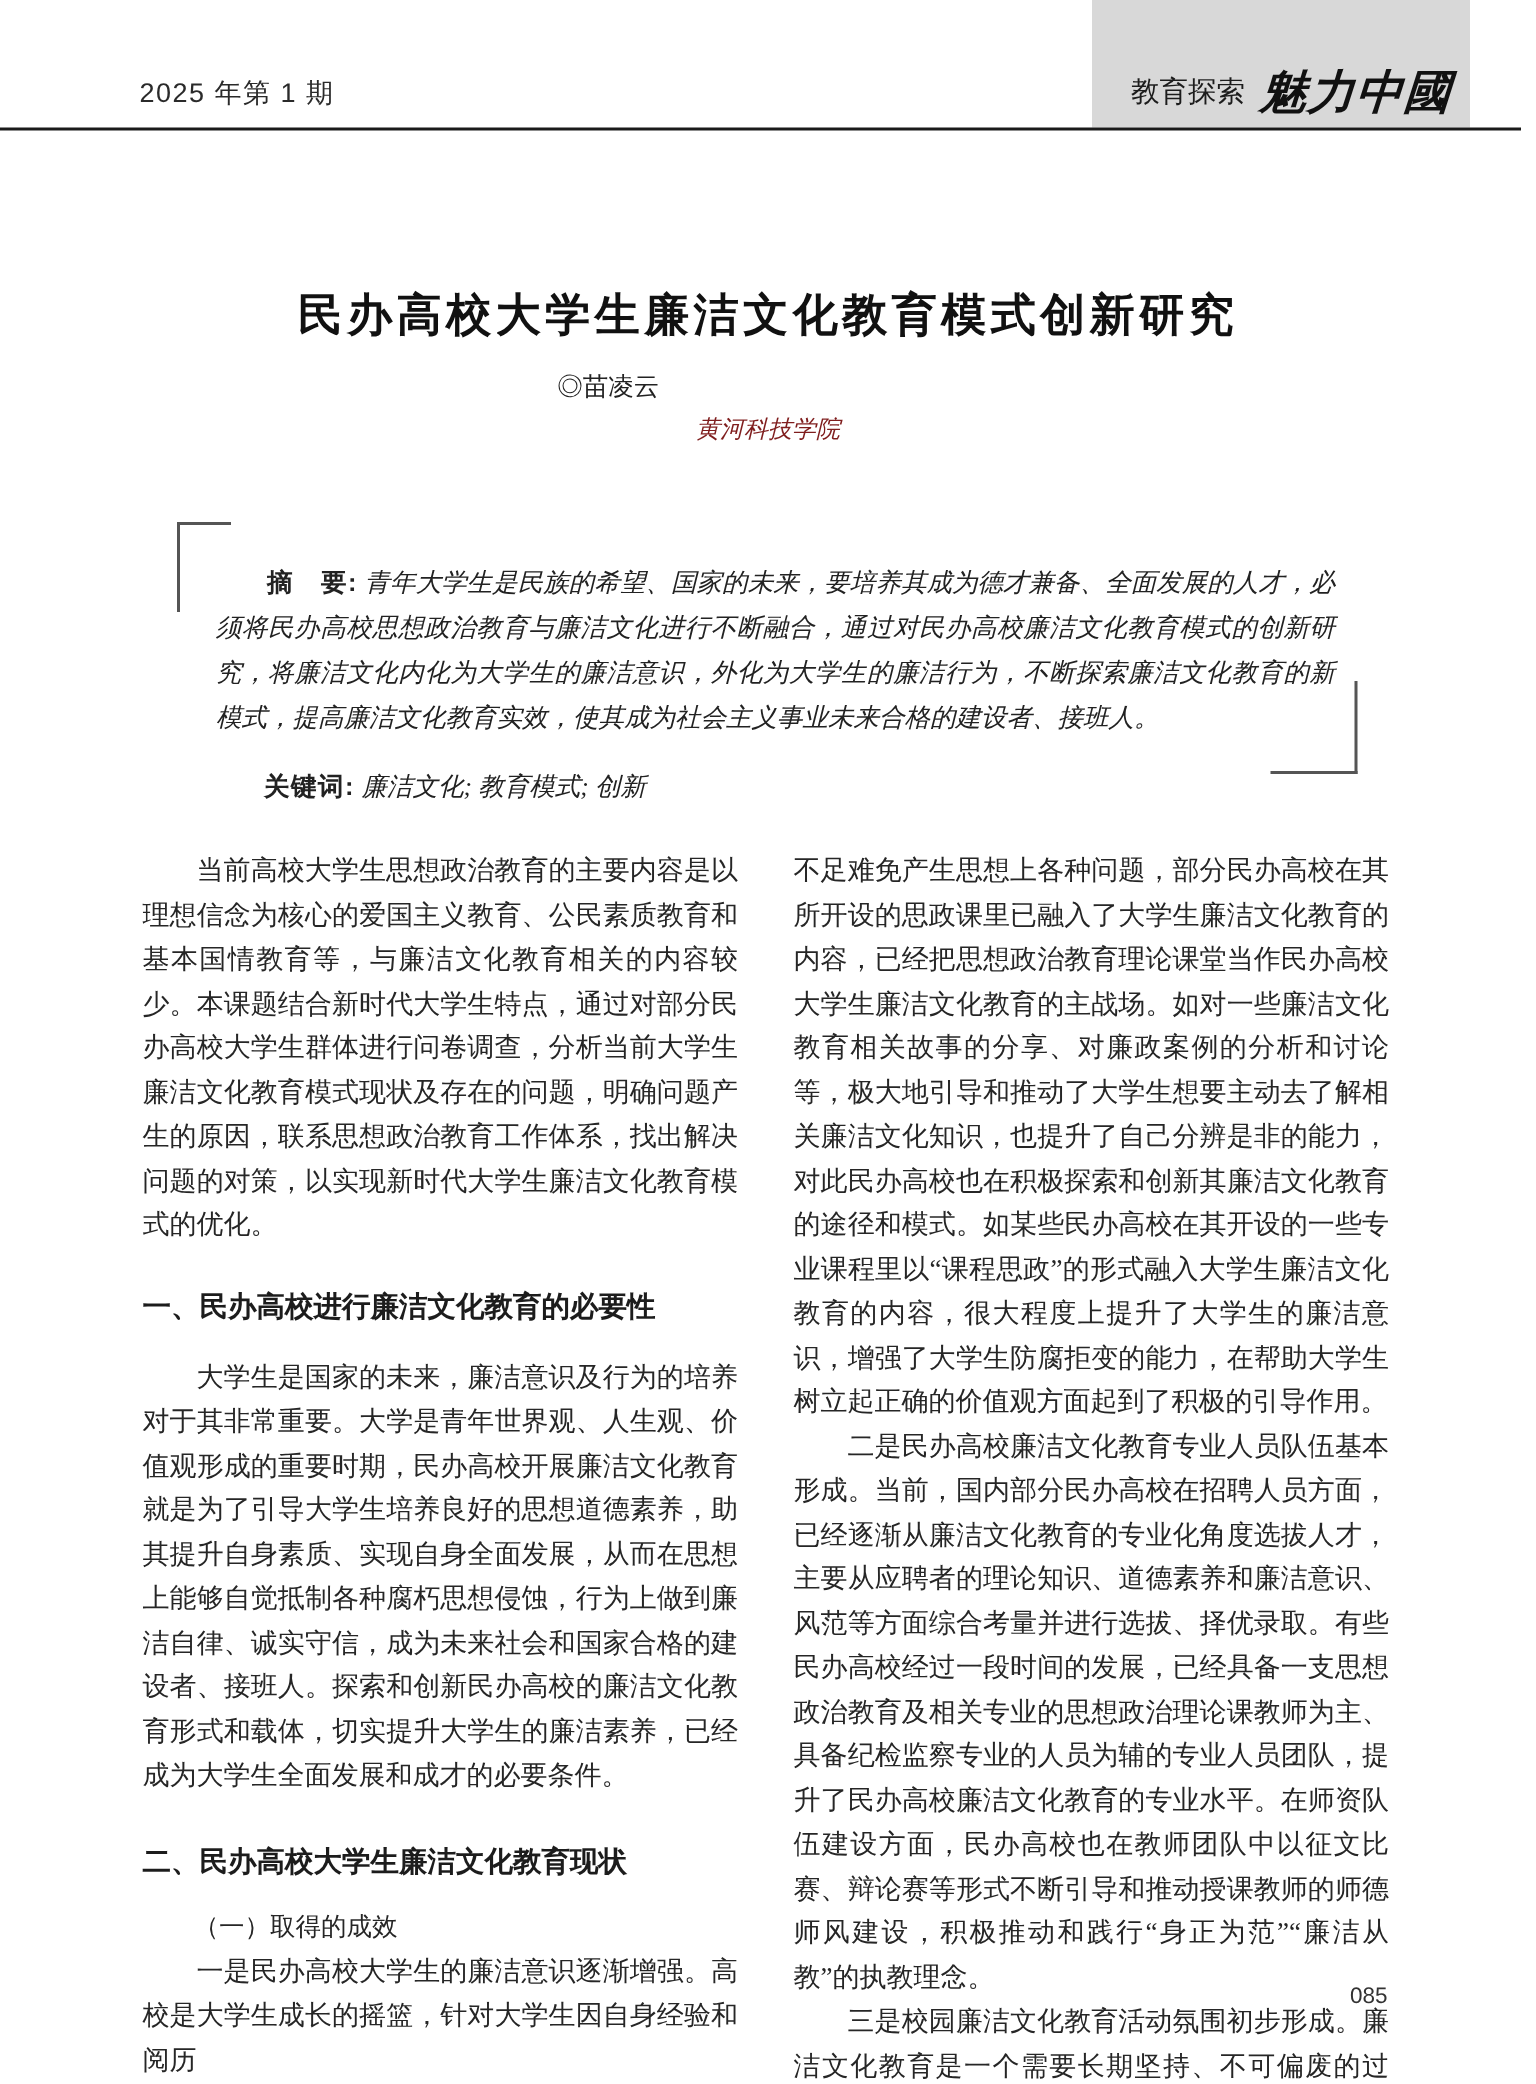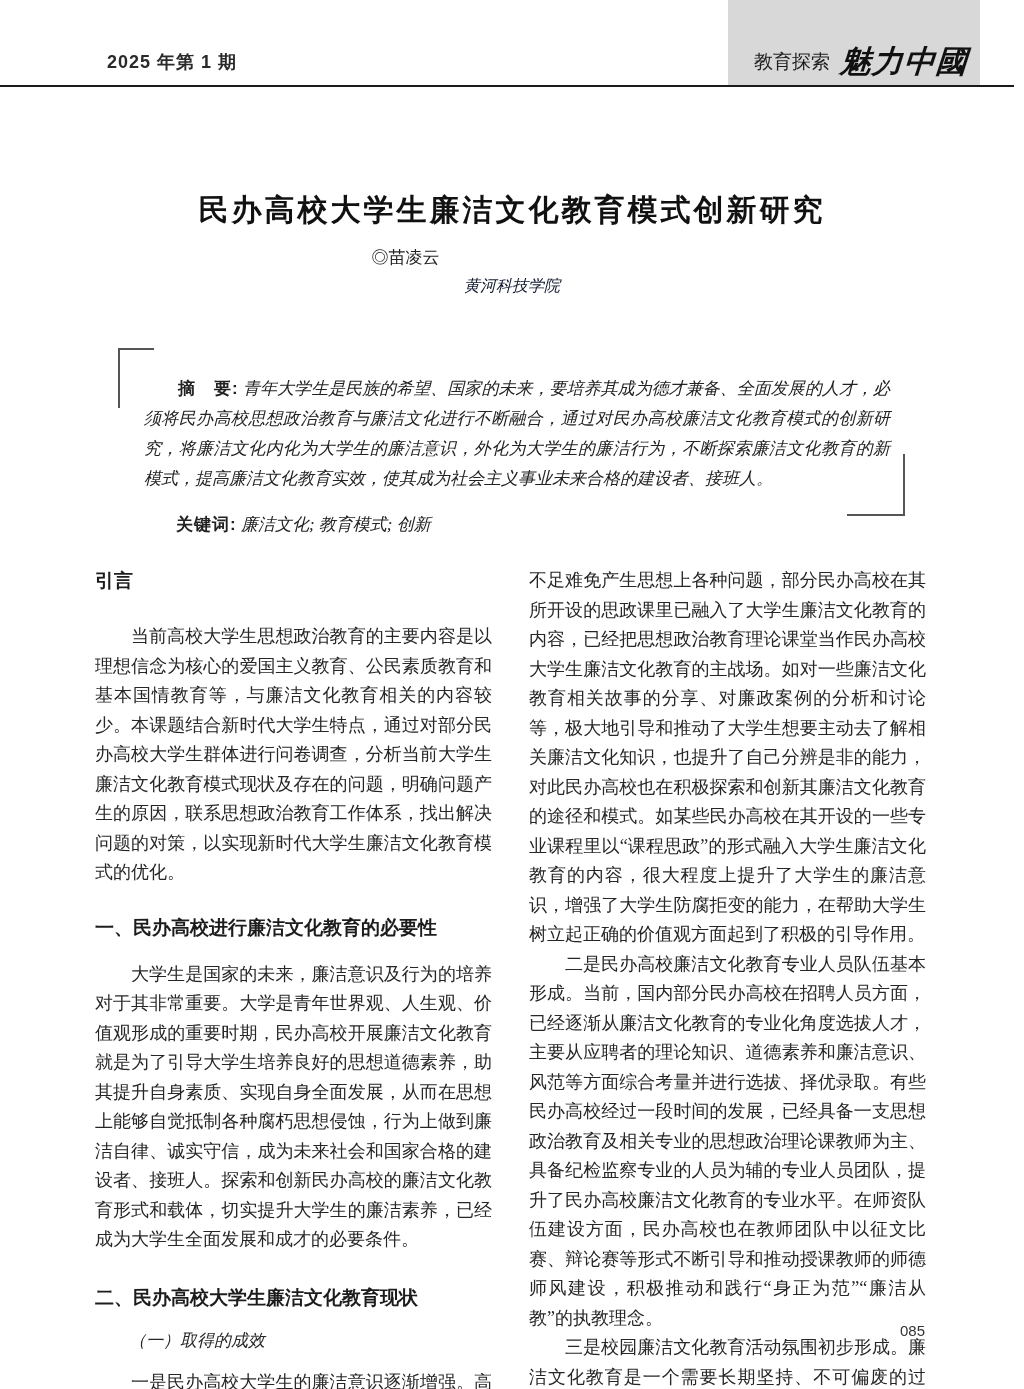--- a/index.html
+++ b/index.html
@@ -3,24 +3,23 @@
 <meta charset="utf-8">
 <style>
   html,body { margin:0; padding:0; }
   body {
     width:1024px; height:1389px; position:relative; overflow:hidden;
     background:#ffffff; color:#222222;
     font-family:"Liberation Serif", serif;
   }
   
   .header-issue {
-    position:absolute; left:107px; top:50px;
+    position:absolute; left:93px; top:50px;
     font-family:"Liberation Sans", sans-serif; font-size:18px; color:#2a2a2a;
     letter-spacing:1px;
-    font-weight:bold;
   }
   .header-box {
     position:absolute; left:728px; top:0; width:252px; height:85px;
     background:#d8d8d8; box-sizing:border-box;
     display:flex; align-items:flex-end; padding:0 0 8px 26px;
   }
   .header-section {
     font-family:"Liberation Sans", sans-serif; font-size:19px; color:#1c1c1c;
     line-height:30px;
   }
@@ -36,21 +35,21 @@
   .article-title {
     position:absolute; left:0; top:190px; width:1024px; text-align:center;
     font-size:30px; font-weight:bold; letter-spacing:3px; color:#111;
   }
   .article-author {
     position:absolute; left:0; top:246px; width:811px; text-align:center;
     font-size:17px; color:#222;
   }
   .article-affiliation {
     position:absolute; left:0; top:276px; width:1024px; text-align:center;
-    font-size:16px; font-style:italic; color:#0f172a;
+    font-size:16px; font-style:italic; color:#7f1d1d;
   }
   
   .bracket-tl {
     position:absolute; left:118px; top:348px; width:34px; height:58px;
     border-top:2px solid #555; border-left:2px solid #555;
   }
   .bracket-br {
     position:absolute; left:847px; top:454px; width:56px; height:60px;
     border-right:2px solid #555; border-bottom:2px solid #555;
   }
@@ -74,21 +73,21 @@
   .body-heading {
     font-family:"Liberation Sans", sans-serif; font-weight:bold;
     font-size:19px; line-height:30px; margin:0; color:#1c1c1c;
   }
   .h-intro { margin:0 0 26px 0; }
   .h-one   { margin:25px 0 17px 0; }
   .h-two   { margin:28px 0 13px 0; }
   .body-para { margin:0; text-indent:2em; }
   .body-para-cont { margin:0; text-indent:0; }
   .sub-heading {
-    margin:0 0 12px 0; text-indent:2em; font-style:italic; font-size:17px;
+    margin:0 0 0 0; text-indent:2em; font-size:17px;
     line-height:30px;
   }
   
   .page-number {
     position:absolute; left:900px; top:1322px;
     font-family:"Liberation Sans", sans-serif; font-size:15px; color:#333;
   }
 </style>
 </head>
 <body>
@@ -108,21 +107,20 @@
 
 <div class="bracket-tl"></div>
 <div class="bracket-br"></div>
 
 <div class="abstract-wrap">
   <p class="abstract-para"><span class="meta-label">摘　要:</span> <span>青年大学生是民族的希望、国家的未来，要培养其成为德才兼备、全面发展的人才，必须将民办高校思想政治教育与廉洁文化进行不断融合，通过对民办高校廉洁文化教育模式的创新研究，将廉洁文化内化为大学生的廉洁意识，外化为大学生的廉洁行为，不断探索廉洁文化教育的新模式，提高廉洁文化教育实效，使其成为社会主义事业未来合格的建设者、接班人。</span></p>
   <p class="keywords-para"><span class="meta-label">关键词:</span> <span>廉洁文化; 教育模式; 创新</span></p>
 </div>
 
 <div class="col col-left">
-  <h2 class="body-heading h-intro">引言</h2>
   <p class="body-para">当前高校大学生思想政治教育的主要内容是以理想信念为核心的爱国主义教育、公民素质教育和基本国情教育等，与廉洁文化教育相关的内容较少。本课题结合新时代大学生特点，通过对部分民办高校大学生群体进行问卷调查，分析当前大学生廉洁文化教育模式现状及存在的问题，明确问题产生的原因，联系思想政治教育工作体系，找出解决问题的对策，以实现新时代大学生廉洁文化教育模式的优化。</p>
   <h2 class="body-heading h-one">一、民办高校进行廉洁文化教育的必要性</h2>
   <p class="body-para">大学生是国家的未来，廉洁意识及行为的培养对于其非常重要。大学是青年世界观、人生观、价值观形成的重要时期，民办高校开展廉洁文化教育就是为了引导大学生培养良好的思想道德素养，助其提升自身素质、实现自身全面发展，从而在思想上能够自觉抵制各种腐朽思想侵蚀，行为上做到廉洁自律、诚实守信，成为未来社会和国家合格的建设者、接班人。探索和创新民办高校的廉洁文化教育形式和载体，切实提升大学生的廉洁素养，已经成为大学生全面发展和成才的必要条件。</p>
   <h2 class="body-heading h-two">二、民办高校大学生廉洁文化教育现状</h2>
   <p class="sub-heading">（一）取得的成效</p>
   <p class="body-para">一是民办高校大学生的廉洁意识逐渐增强。高校是大学生成长的摇篮，针对大学生因自身经验和阅历</p>
 </div>
 
 <div class="col col-right">
   <p class="body-para-cont">不足难免产生思想上各种问题，部分民办高校在其所开设的思政课里已融入了大学生廉洁文化教育的内容，已经把思想政治教育理论课堂当作民办高校大学生廉洁文化教育的主战场。如对一些廉洁文化教育相关故事的分享、对廉政案例的分析和讨论等，极大地引导和推动了大学生想要主动去了解相关廉洁文化知识，也提升了自己分辨是非的能力，对此民办高校也在积极探索和创新其廉洁文化教育的途径和模式。如某些民办高校在其开设的一些专业课程里以“课程思政”的形式融入大学生廉洁文化教育的内容，很大程度上提升了大学生的廉洁意识，增强了大学生防腐拒变的能力，在帮助大学生树立起正确的价值观方面起到了积极的引导作用。</p>

